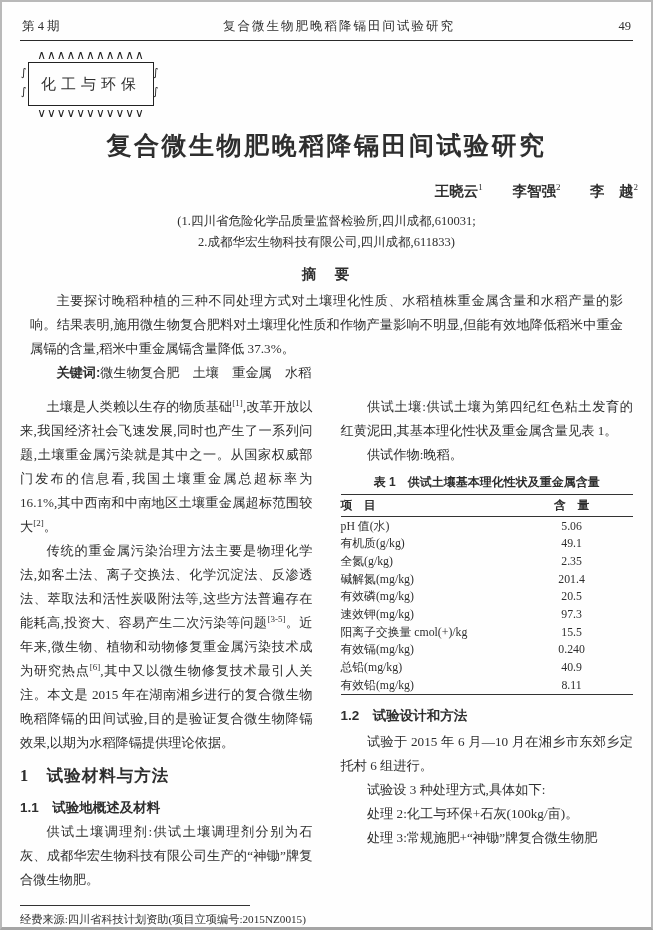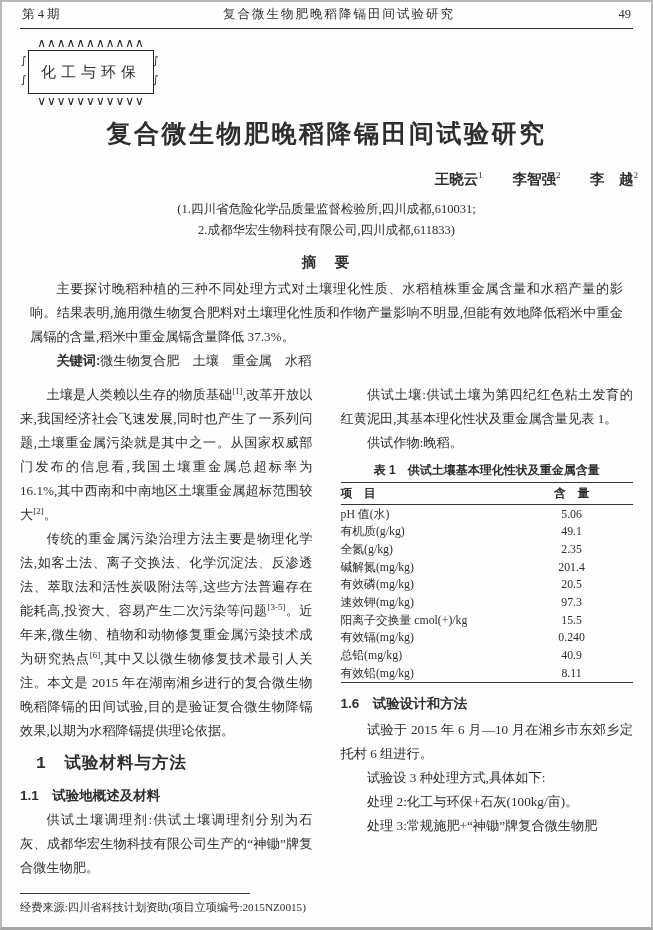--- a/index.html
+++ b/index.html
@@ -4,21 +4,21 @@
 <style>
   html,body{margin:0;padding:0;background:#ffffff;}
   .page{
     width:653px;height:930px;box-sizing:border-box;position:relative;
     background:#fefefe;border:2px solid #b9b9b9;border-bottom:3px solid #a5a5a5;
     overflow:hidden;color:#2e2e2e;
     font-family:"Liberation Serif","DejaVu Serif",serif;
   }
   
   .header{display:flex;justify-content:space-between;align-items:baseline;
-    padding:4px 20px 0 20px;font-size:12.5px;}
+    padding:16px 20px 0 20px;font-size:12.5px;}
   .running-title{letter-spacing:2px;}
   .header-rule{margin:5px 18px 0 18px;border-top:1.6px solid #2a2a2a;}
   
   .badge{position:relative;width:134px;height:62px;margin:12px 0 0 22px;}
   .badge-deco{font-family:"DejaVu Sans","Liberation Sans",sans-serif;color:#222;}
   .badge-top{position:absolute;top:-4px;left:8px;right:8px;text-align:center;
     font-size:12px;line-height:12px;letter-spacing:1px;}
   .badge-bottom{position:absolute;bottom:-4px;left:8px;right:8px;text-align:center;
     font-size:12px;line-height:12px;letter-spacing:1px;}
   .badge-left{position:absolute;left:-3px;top:10px;bottom:10px;width:8px;
@@ -41,22 +41,22 @@
     font-weight:700;font-size:14.5px;letter-spacing:2px;line-height:19px;}
   .abs-body{margin:5px 0 0 0;font-size:13.2px;line-height:24px;text-align:justify;text-indent:2em;}
   .keywords{margin:0;font-size:13.2px;line-height:24px;text-indent:2em;}
   .kw-label{font-family:"Liberation Sans","DejaVu Sans",sans-serif;font-weight:700;}
   
   .columns{display:flex;gap:28px;padding:0 18px;margin-top:10px;height:532px;}
   .col{flex:1;min-width:0;font-size:13.2px;line-height:24px;text-align:justify;}
   .col-left{display:flex;flex-direction:column;}
   .body-p{margin:0;text-indent:2em;}
   .body-p sup{font-size:9px;line-height:0;}
-  .sec-h{font-family:Liberation Mono, monospace;font-size:16.5px;
-    font-weight:700;margin:10px 0 6px 16px;letter-spacing:1px;line-height:22px;}
+  .sec-h{font-family:Liberation Serif, serif;font-size:16.5px;
+    font-weight:700;margin:10px 0 6px 0;letter-spacing:1px;line-height:22px;}
   .sub-h{font-family:"Liberation Sans","DejaVu Sans",sans-serif;font-size:13.5px;
     font-weight:700;margin:6px 0 4px 0;line-height:17px;}
   .sub-h-right{margin-top:12px;margin-bottom:6px;}
   
   .footnote{margin-top:auto;}
   .fn-rule{width:230px;border-top:1.2px solid #333;margin:8px 0 5px 0;}
   .fn-text{font-size:11.2px;line-height:16px;text-align:left;}
   
   .tbl-caption{font-family:"Liberation Sans","DejaVu Sans",sans-serif;font-weight:700;
     font-size:12px;text-align:center;margin:8px 0 4px 0;line-height:15px;}
@@ -176,21 +176,21 @@
               <td class="c-item">总铅(mg/kg)</td>
               <td class="c-val">40.9</td>
             </tr>
 
             <tr>
               <td class="c-item">有效铅(mg/kg)</td>
               <td class="c-val">8.11</td>
             </tr>
           </tbody>
       </table>
-      <h3 class="sub-h sub-h-right">1.6　试验设计和方法</h3>
+      <h3 class="sub-h sub-h-right">1.2　试验设计和方法</h3>
       <p class="body-p">试验于 2015 年 6 月—10 月在湘乡市东郊乡定托村 6 组进行。</p>
       <p class="body-p">试验设 3 种处理方式,具体如下:</p>
       <p class="body-p">处理 2:化工与环保+石灰(100kg/亩)。</p>
       <p class="body-p">处理 3:常规施肥+“神锄”牌复合微生物肥</p>
     </div>
 
   </div>
 </div>
 
 </body></html>

